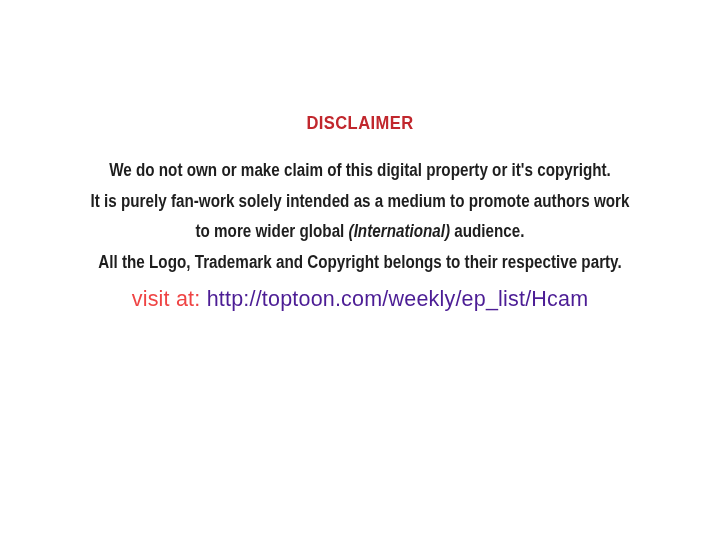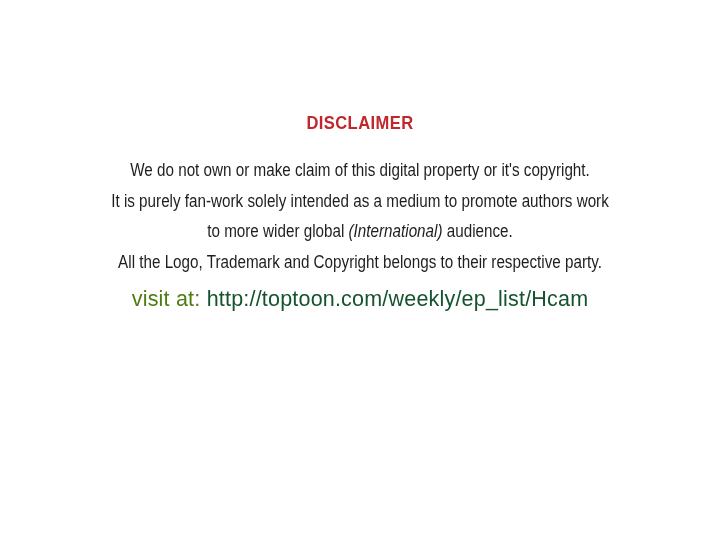--- a/index.html
+++ b/index.html
@@ -28,43 +28,43 @@
     padding-top: 112px;
     font-size: 19px;
     font-weight: bold;
     letter-spacing: 0.5px;
     color: #c1272d;
   }
   .body-block {
     margin-top: 21px;
     font-size: 17.5px;
     line-height: 30.5px;
-    font-weight: 400;
+    font-weight: 700;
   }
   .italic { font-style: italic; }
   .support-block {
     margin-top: 99px;
     font-size: 16.5px;
     line-height: 28px;
     font-weight: 500;
   }
   .red-name {
     color: #c1272d;
     font-style: italic;
     font-weight: bold;
   }
   .visit-line {
     margin-top: 10px;
     font-size: 21.5px;
     letter-spacing: 0.2px;
     white-space: nowrap;
   }
-  .visit-label { color: #4d7c0f; margin-top: 44px; }
+  .visit-label { color: #ef4444; margin-top: 44px; }
   .visit-url {
-    color: #14532d;
+    color: #4c1d95;
     text-decoration: none;
     cursor: pointer;
   }
 </style>
 </head>
 <body>
 
 <div class="sheet">
 
   <h1 class="title cond">DISCLAIMER</h1>

